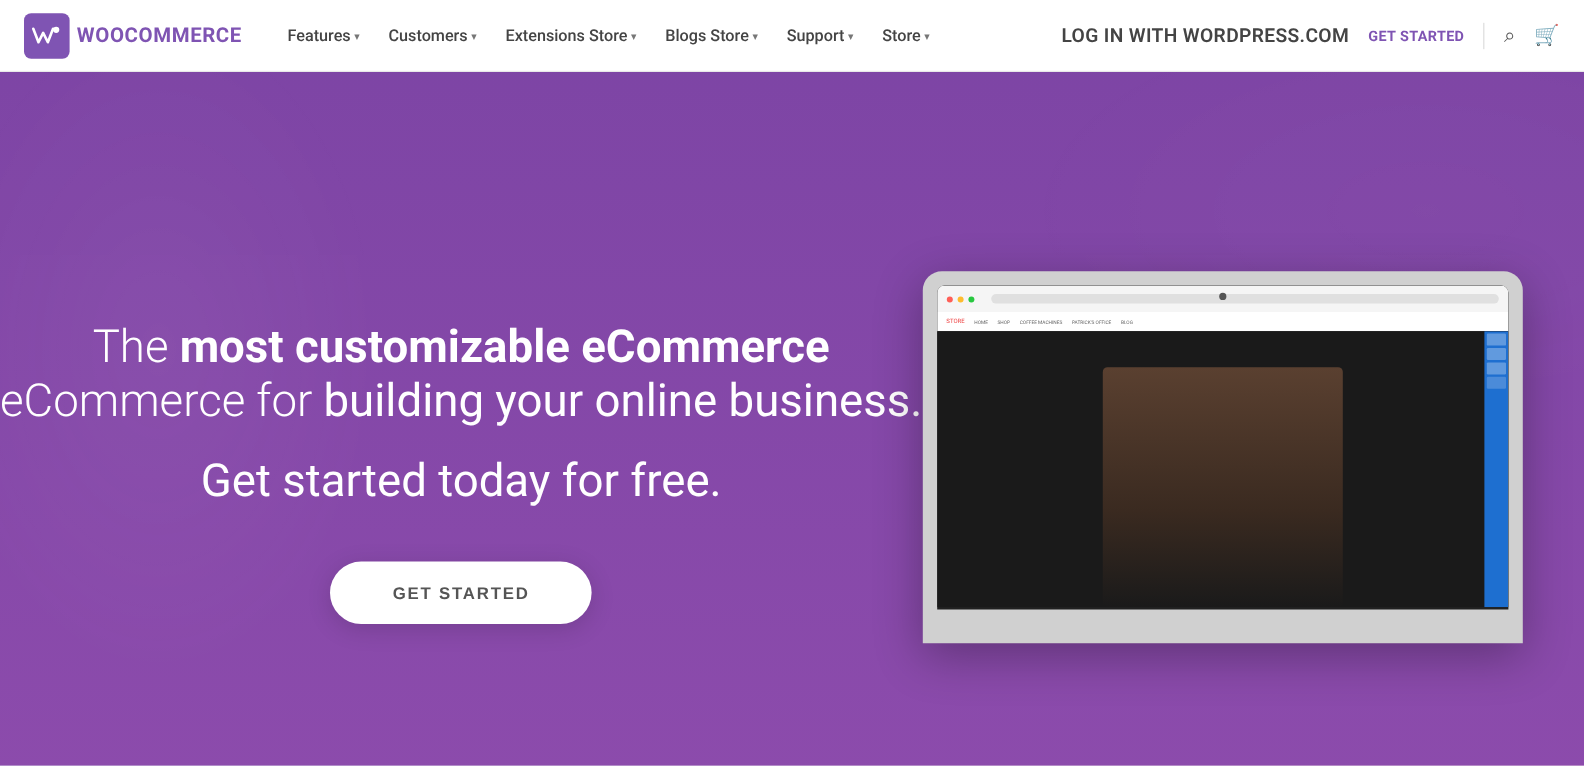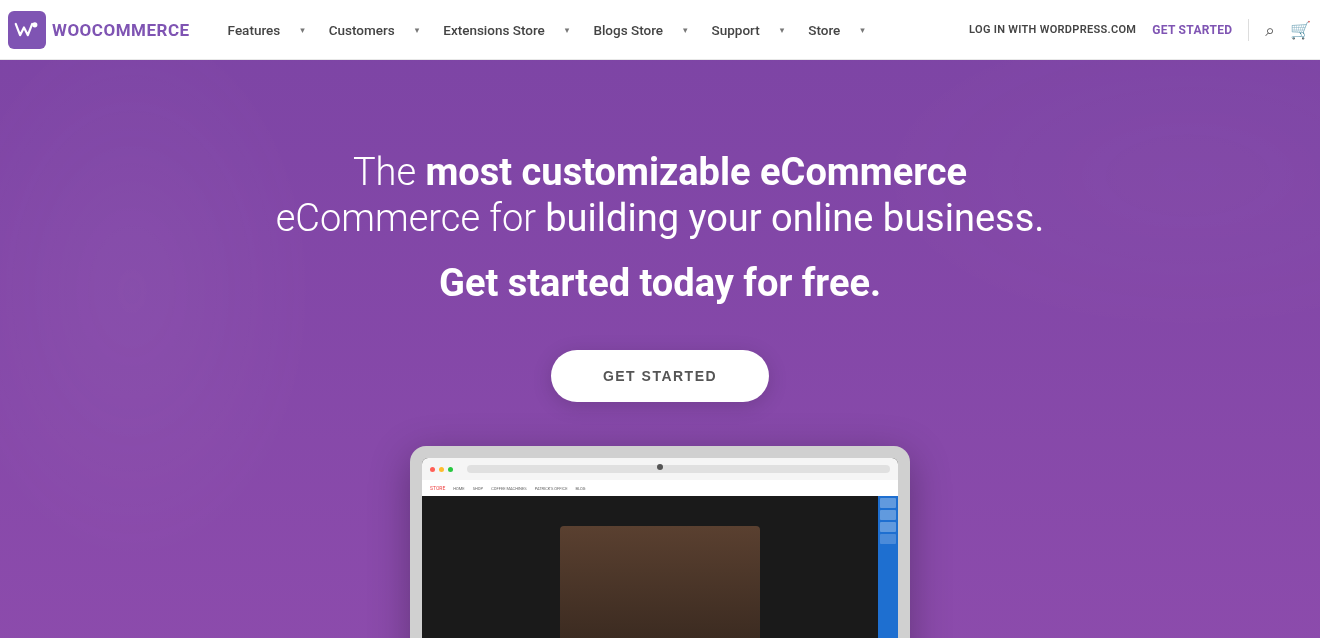--- a/index.html
+++ b/index.html
@@ -2,73 +2,73 @@
 <html><head>
   <meta charset="utf-8">
   <style>
     * { margin: 0; padding: 0; box-sizing: border-box; }
     body { font-family: -apple-system, BlinkMacSystemFont, 'Segoe UI', Roboto, sans-serif; width: 1320px; height: 638px; overflow: hidden; }
 
     
     nav {
       display: flex; align-items: center; height: 60px;
       background: #fff; border-bottom: 1px solid #e8e8e8;
-      padding: 0 8px; position: relative; z-index: 10;
+      padding: 0 20px; position: relative; z-index: 10;
     }
     .nav-logo {
       display: flex; align-items: center; margin-right: 28px; text-decoration: none;
     }
     .logo-icon {
       width: 38px; height: 38px; background: #7f54b3; border-radius: 6px;
       display: flex; align-items: center; justify-content: center; margin-right: 6px;
     }
     .logo-icon svg { width: 26px; height: 26px; }
     .logo-text { font-size: 17px; font-weight: 700; color: #333; letter-spacing: 0.5px; }
     .logo-text span { color: #7f54b3; }
 
     .nav-items { display: flex; align-items: center; gap: 4px; flex: 1; }
     .nav-item {
-      display: flex; align-items: center; gap: 20px;
+      display: flex; align-items: center; gap: 3px;
       font-size: 13.5px; color: #444; cursor: pointer; padding: 6px 10px;
       border-radius: 3px; font-weight: 500; white-space: nowrap;
     }
     .chevron { font-size: 9px; color: #777; margin-top: 1px; }
 
     .nav-right { display: flex; align-items: center; gap: 16px; }
-    .nav-login { font-size: 11px; font-weight: 600; color: #444; cursor: pointer; letter-spacing: 0.3px; }
+    .nav-login { font-size: 16px; font-weight: 600; color: #444; cursor: pointer; letter-spacing: 0.3px; }
     .nav-get-started { font-size: 12px; font-weight: 700; color: #7f54b3; cursor: pointer; letter-spacing: 0.3px; }
     .nav-divider { width: 1px; height: 22px; background: #ddd; }
     .nav-icon { font-size: 17px; color: #555; cursor: pointer; }
 
     
     .hero {
       position: relative; width: 100%; height: 578px;
       background: linear-gradient(135deg, rgba(127,84,179,0.85) 0%, rgba(160,80,160,0.9) 100%);
-      overflow: hidden; display: flex; flex-direction: column; align-items: center;
+      overflow: hidden; display: flex; flex-direction: row; align-items: center;
     }
     .hero-bg {
       position: absolute; inset: 0; z-index: 0;
       background: #8b5ab1;
     }
     
     .hero-bg::before {
       content: ''; position: absolute; inset: 0;
       background: 
         linear-gradient(rgba(120,60,160,0.7), rgba(140,70,170,0.75));
     }
 
     .hero-content {
       position: relative; z-index: 2;
       text-align: center; padding-top: 90px; color: #fff;
     }
     .hero-line1 { font-size: 38px; font-weight: 300; line-height: 1.2; color: #fff; }
     .hero-line1 strong { font-weight: 700; }
     .hero-line2 { font-size: 38px; font-weight: 300; line-height: 1.2; color: #fff; }
     .hero-line2 strong { font-weight: 400; }
-    .hero-line3 { font-size: 38px; font-weight: 700; line-height: 1.4; color: #fff; margin-top: 16px; }
+    .hero-line3 { font-size: 38px; font-weight: 400; line-height: 1.4; color: #fff; margin-top: 16px; }
 
     .hero-btn {
       margin-top: 40px; display: inline-block;
       background: #fff; color: #555; font-size: 14px; font-weight: 700;
       padding: 18px 52px; border-radius: 50px; cursor: pointer;
       letter-spacing: 1.5px; border: none;
       box-shadow: 0 4px 20px rgba(0,0,0,0.15);
     }
 
     

